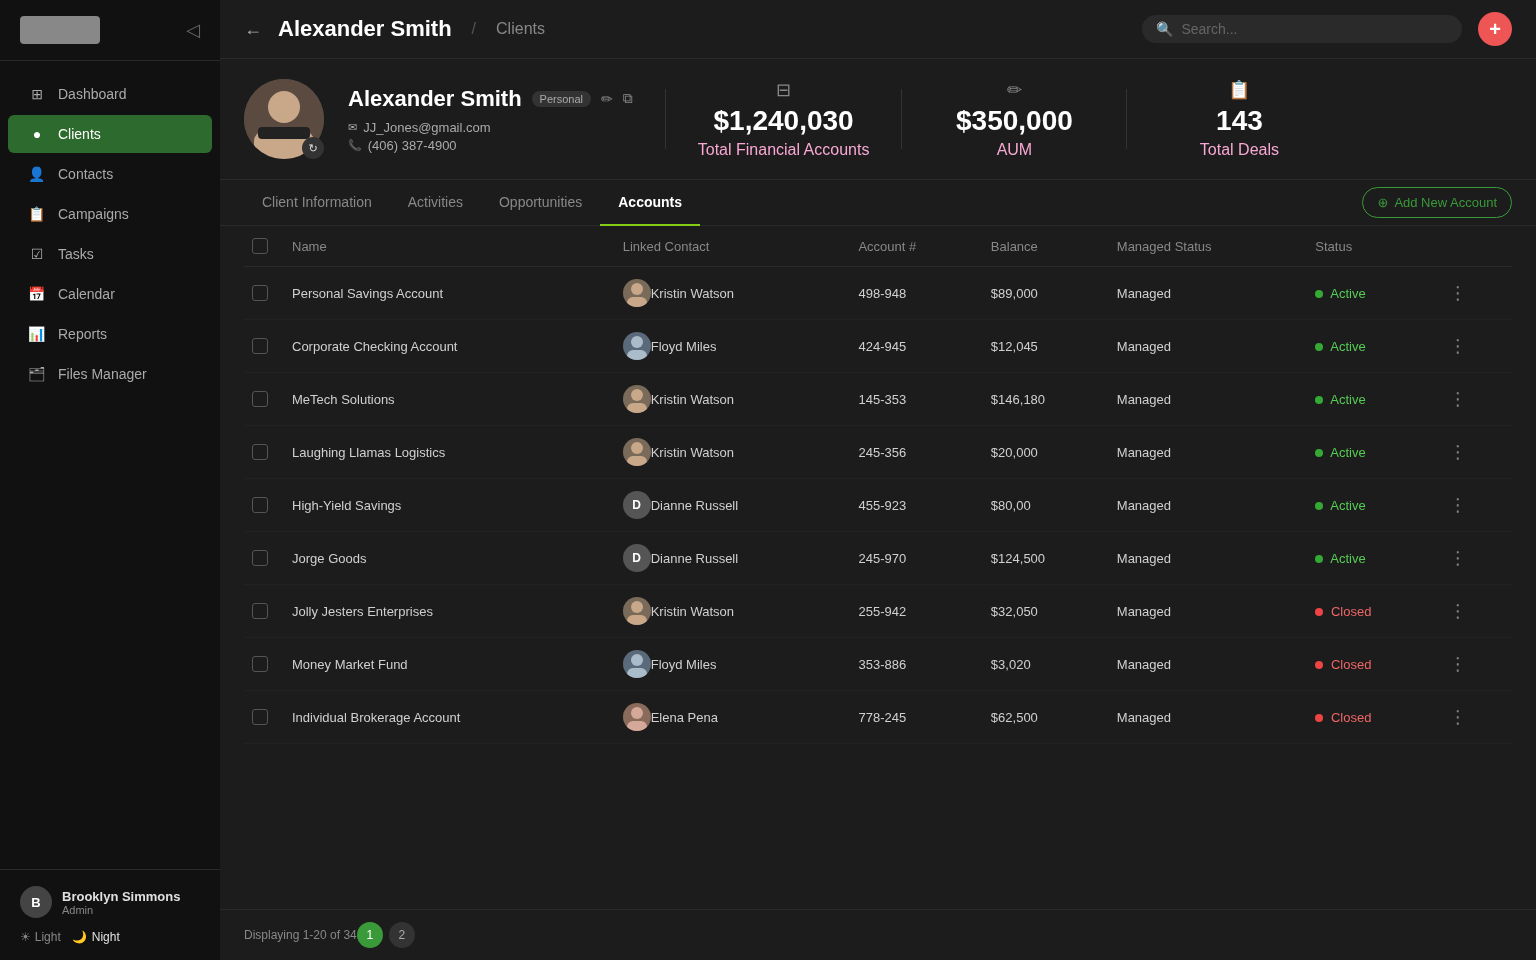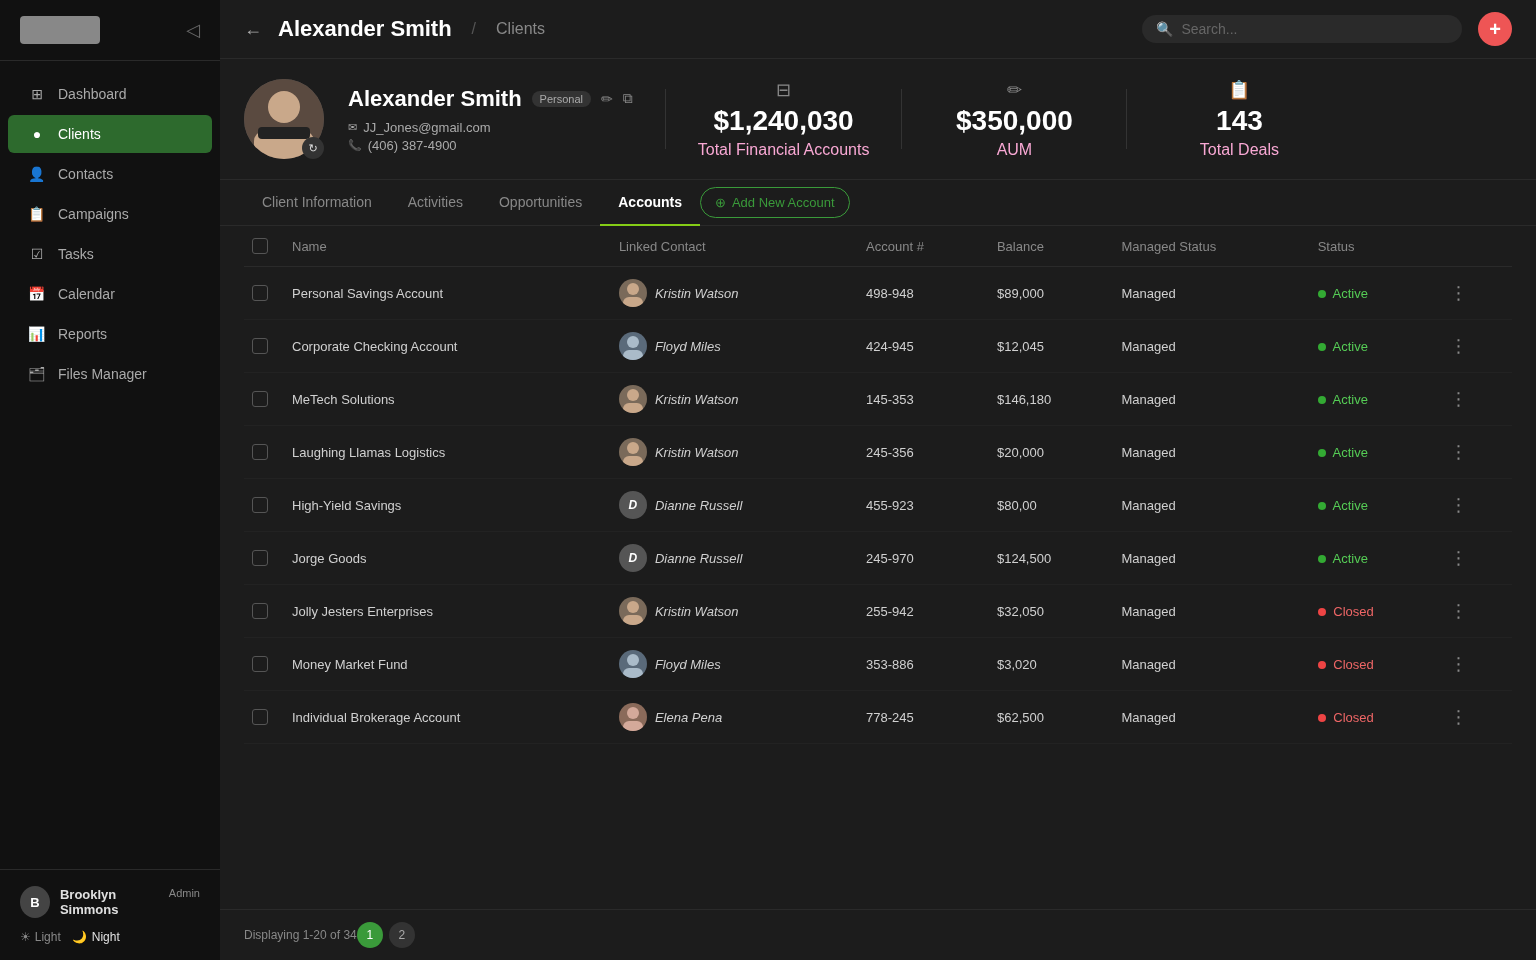--- a/index.html
+++ b/index.html
@@ -84,21 +84,21 @@
       height: 32px;
       background: #444;
       border-radius: 50%;
       display: flex;
       align-items: center;
       justify-content: center;
       font-size: 13px;
       font-weight: bold;
       color: #fff;
     }
-    .user-details { display: flex; }
+    .user-details { display: flex; flex-direction: column; }
     .user-name { font-size: 13px; color: #e0e0e0; font-weight: 600; }
     .user-role { font-size: 11px; color: #888; }
     .theme-toggle {
       display: flex;
       align-items: center;
       gap: 12px;
       font-size: 12px;
       color: #888;
     }
     .theme-btn { cursor: pointer; display: flex; align-items: center; gap: 4px; }
@@ -265,20 +265,21 @@
     }
     .stat-label { font-size: 16px; color: #f9a8d4; }
 
     
     .tabs-bar {
       display: flex;
       align-items: center;
       padding: 0 24px;
       border-bottom: 1px solid #2a2a2a;
       gap: 0;
+      justify-content: space-between;
     }
     .tabs-left { display: flex; gap: 0; }
     .tab-item {
       padding: 14px 18px;
       font-size: 14px;
       color: #888;
       cursor: pointer;
       border-bottom: 2px solid transparent;
       margin-bottom: -1px;
     }
@@ -337,22 +338,20 @@
     }
     .check-box.header {
       width: 16px;
       height: 16px;
       border: 1px solid #555;
       border-radius: 3px;
     }
     .linked-contact {
       display: flex;
       align-items: center;
-      gap: 8px;
-      font-style: italic;
     }
     .contact-avatar {
       width: 28px;
       height: 28px;
       border-radius: 50%;
       display: flex;
       align-items: center;
       justify-content: center;
       font-size: 12px;
       font-weight: bold;

